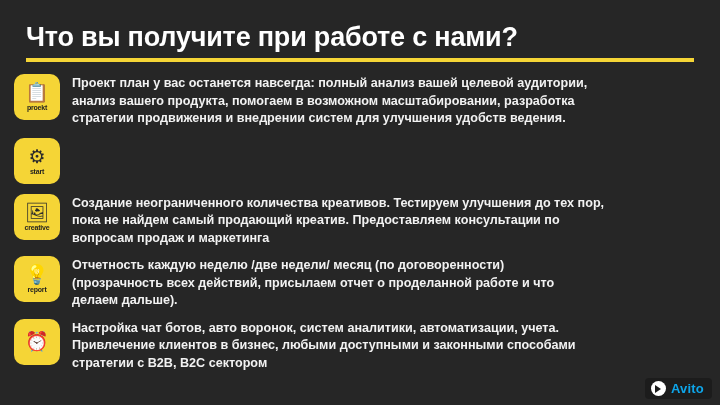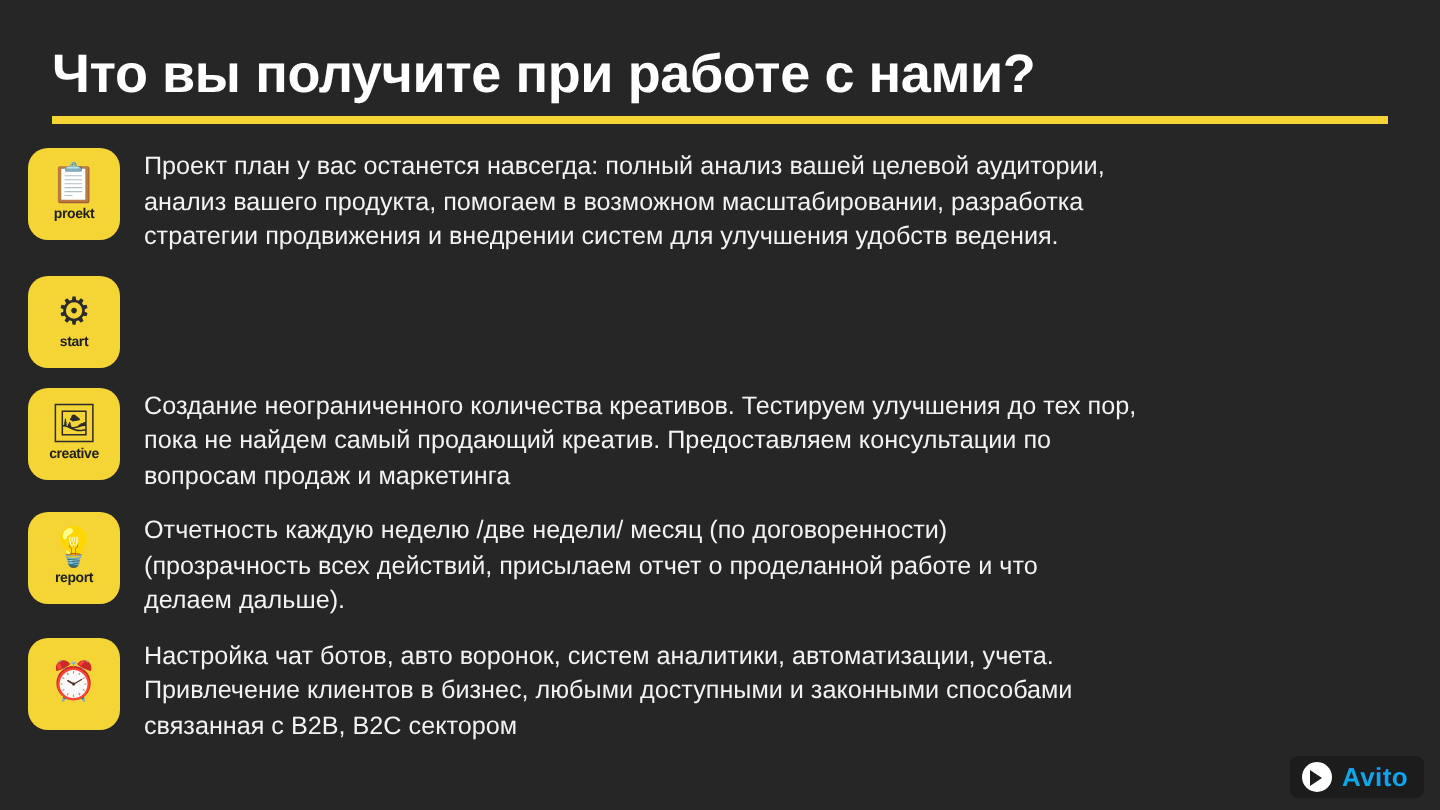--- a/index.html
+++ b/index.html
@@ -67,20 +67,21 @@
     margin-top: 1px;
     letter-spacing: -0.2px;
   }
   .row-text {
     flex: 1 1 auto;
     font-size: 12.6px;
     line-height: 17.5px;
     color: #f2f2f2;
     padding-top: 1px;
     white-space: pre-line;
+    font-weight: bold;
   }
   .row-text.pad-top { padding-top: 12px; }
 
   
   .row.r1 { margin-bottom: 10px; }
   .row.r2 { margin-bottom: 10px; }
   .row.r3 { margin-bottom: 9px; }
   .row.r4 { margin-bottom: 9px; }
   .row.r5 { margin-bottom: 0; }
 
@@ -164,21 +165,21 @@
 делаем дальше).</div>
     </div>
 
     <div class="row r5">
       <div class="icon-box">
         <span class="icon-glyph">⏰</span>
         <span class="icon-label"></span>
       </div>
       <div class="row-text">Настройка чат ботов, авто воронок, систем аналитики, автоматизации, учета.
 Привлечение клиентов в бизнес, любыми доступными и законными способами
-связанная с B2B, B2C сектором</div>
+стратегии с B2B, B2C сектором</div>
     </div>
 
   </div>
 
   <div class="watermark">
     <span class="dot"></span>
     <span class="wm-text">Avito</span>
   </div>
 
 </div>

